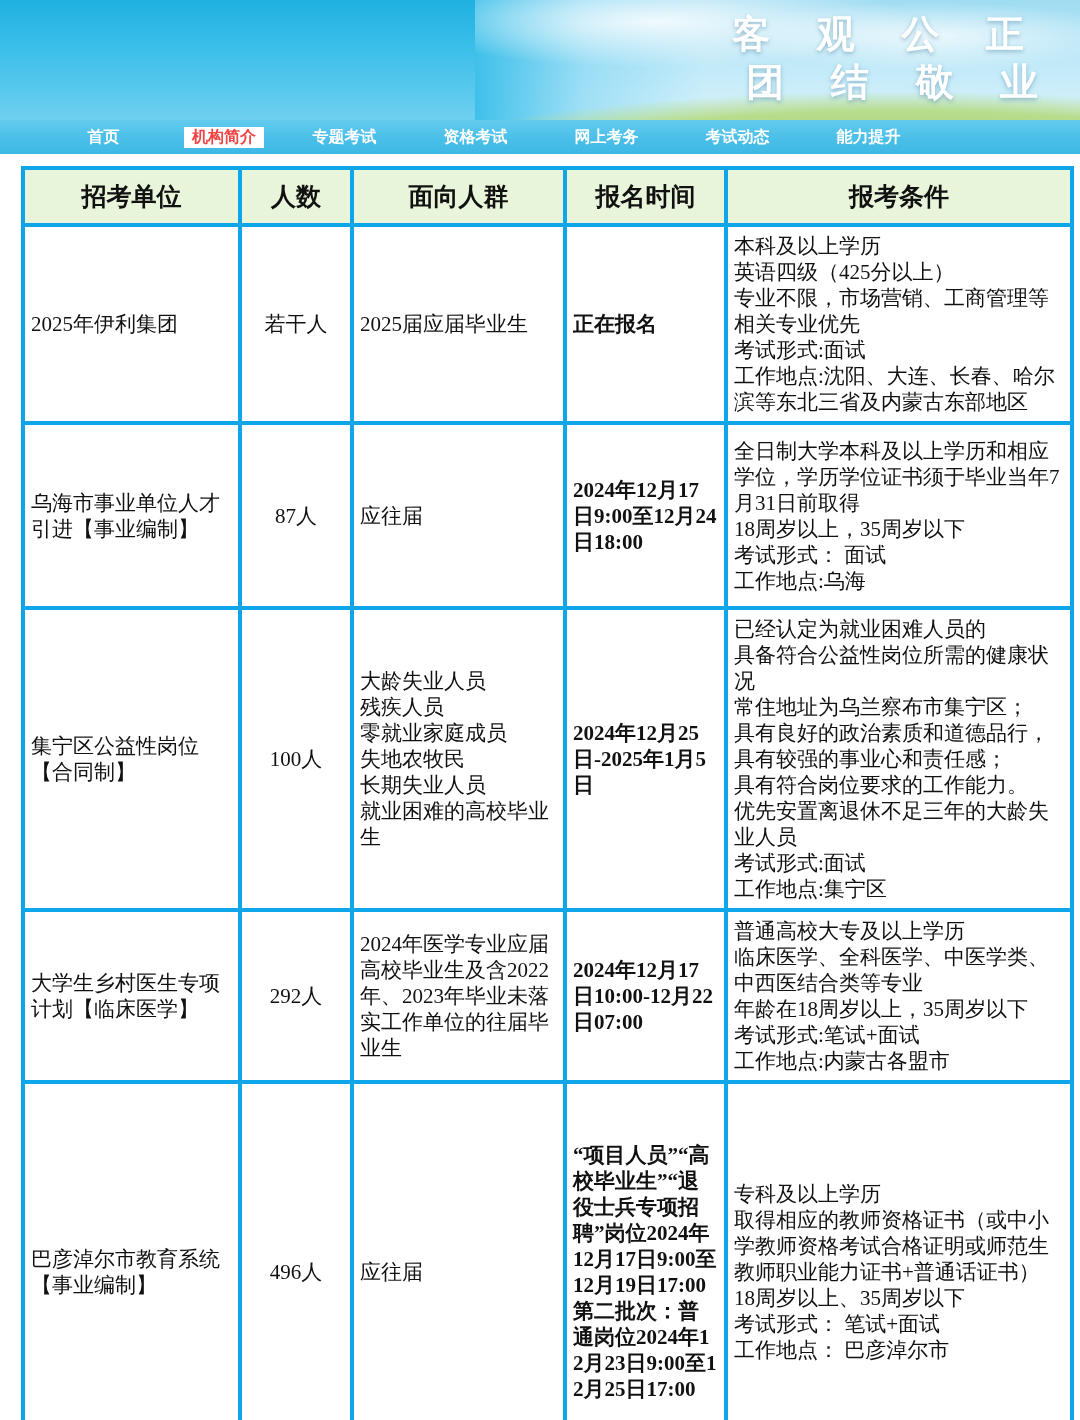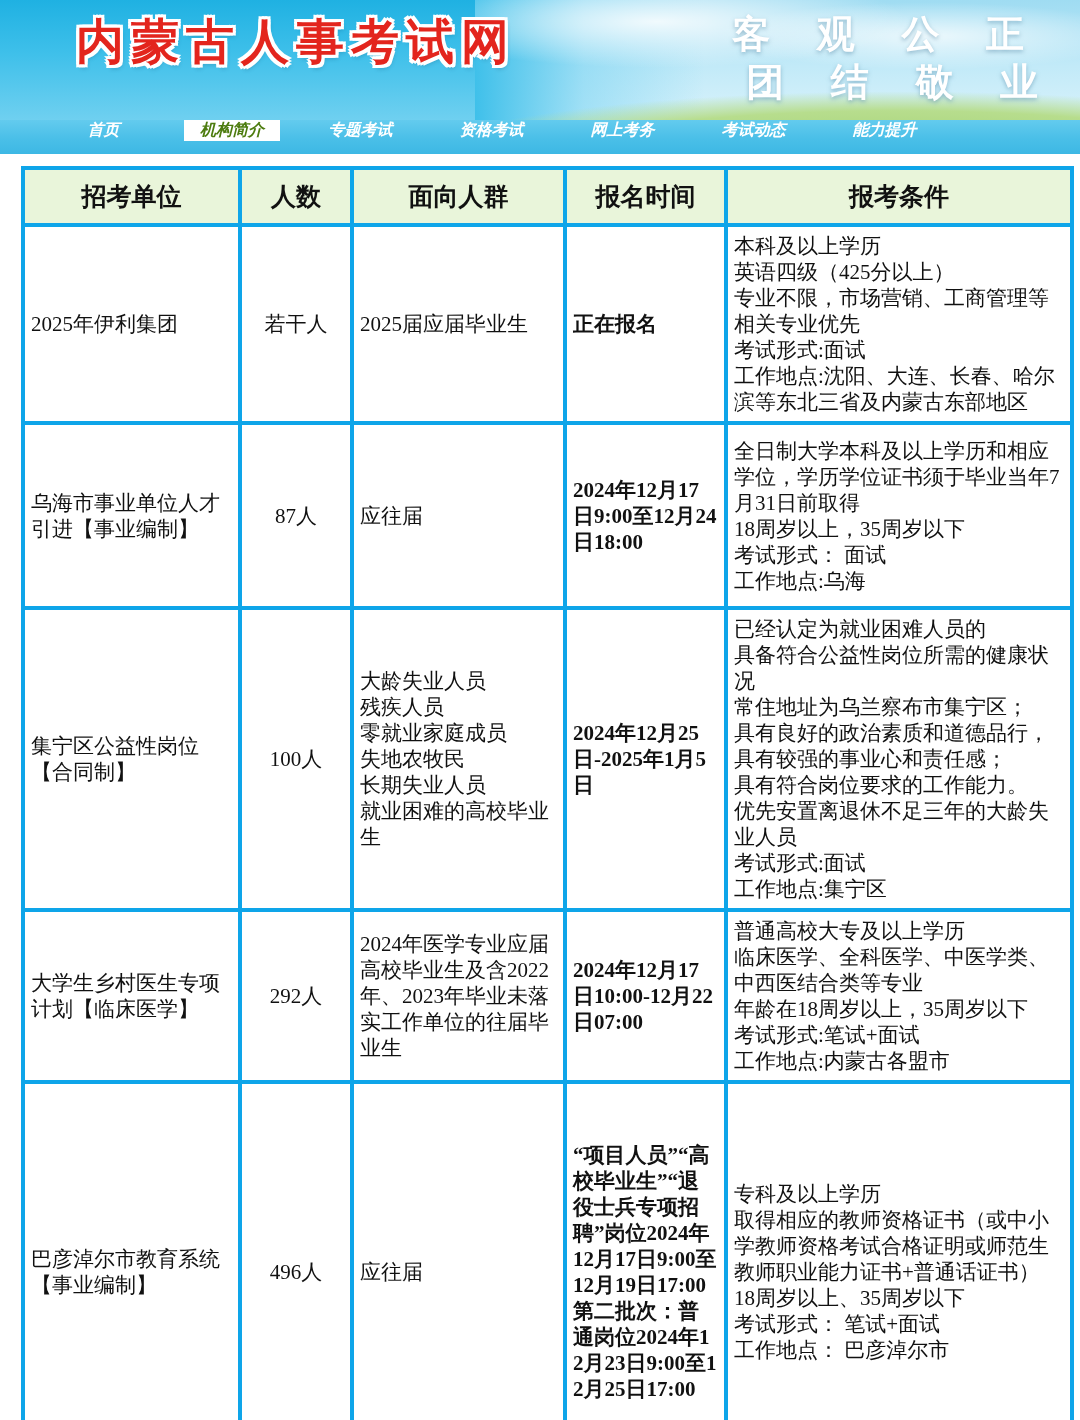--- a/index.html
+++ b/index.html
@@ -33,30 +33,29 @@
   }
   .slogan {
     position:absolute; top:10px; right:38px; text-align:center; color:#fff;
     font-weight:bold; font-size:38px; letter-spacing:18px; line-height:48px;
     text-shadow:0 2px 4px rgba(90,140,170,.55);
   }
   .slogan .line2 { margin-right:-28px; }
 
   
   .navbar {
-    display:flex; align-items:flex-start; width:100%; height:34px;
+    display:flex; align-items:center; width:100%; height:34px;
     background:linear-gradient(180deg,#63cbee 0%,#4abfe8 55%,#3db8e4 100%);
     padding-left:38px;
-    font-style:italic;
   }
   .nav-item {
     width:131px; display:flex; align-items:center; justify-content:center;
     color:#fff; font-size:16px; font-weight:bold; cursor:pointer; white-space:nowrap;
   }
-  .nav-item.active { background:#fff; color:#4d7c0f; width:96px; margin:0 15px; }
+  .nav-item.active { background:#fff; color:#ef4444; width:80px; margin:0 15px; }
 
   
   .content { padding:12px 10px 0 21px; }
   table.jobs {
     border-collapse:collapse; table-layout:fixed; width:1049px;
     font-family:"Liberation Serif","DejaVu Serif",serif; color:#111;
   }
   table.jobs th, table.jobs td { border:4px solid #0ea5e9; }
   table.jobs th {
     background:#e9f5da; font-size:25px; font-weight:bold; height:57px; text-align:center;
@@ -73,21 +72,20 @@
   tr.r1 { height:193px; } tr.r2 { height:185px; } tr.r3 { height:293px; }
   tr.r4 { height:170px; } tr.r5 { height:380px; }
 </style>
 </head>
 <body>
 
 <div class="page">
 
   <div class="banner">
     <div class="banner-photo"></div>
-    <div class="site-title">内蒙古人事考试网</div>
     <div class="slogan">
       <div class="line1">客 观 公 正</div>
       <div class="line2">团 结 敬 业</div>
     </div>
   </div>
 
   <div class="navbar">
     <div class="nav-item">首页</div>
     <div class="nav-item active">机构简介</div>
     <div class="nav-item">专题考试</div>

